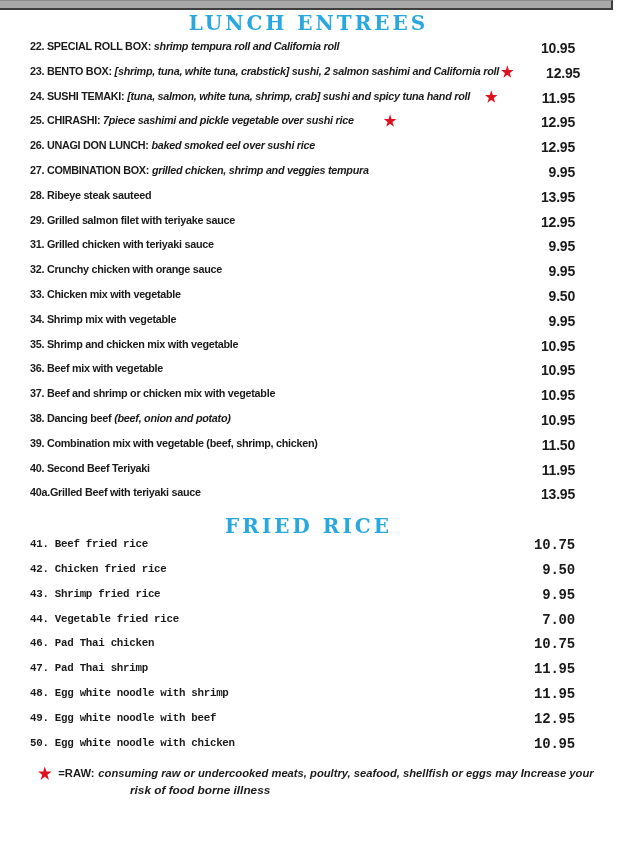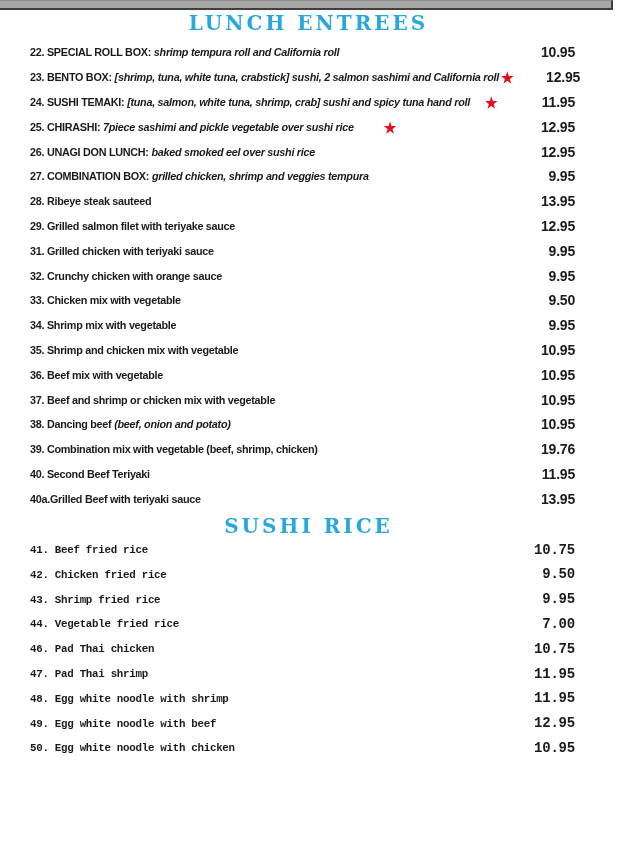--- a/index.html
+++ b/index.html
@@ -32,21 +32,21 @@
     margin:0;
   }
   #sec0-title{margin-top:2px;}
   #sec1-title{margin-top:4px;}
   .rows{margin:0 42px 0 30px;}
   #sec0-items{margin-top:6px;}
   #sec1-items{margin-top:0px;font-family:Liberation Mono, monospace;}
   .row{
     height:24.8px;
     display:flex;
-    align-items:center;
+    align-items:flex-start;
     justify-content:space-between;
   }
   .item-text{
     flex:1 1 auto;
     white-space:nowrap;
     font-size:11.5px;
     font-weight:bold;
     letter-spacing:-0.3px;
     transform:scaleX(0.94);
     transform-origin:left center;
@@ -173,35 +173,35 @@
     <span class="price">10.95</span>
   </div>
 
   <div class="row">
     <span class="item-text"><span class="item-name">38. Dancing beef</span><span class="item-desc">(beef, onion and potato)</span></span>
     <span class="price">10.95</span>
   </div>
 
   <div class="row">
     <span class="item-text"><span class="item-name">39. Combination mix with vegetable (beef, shrimp, chicken)</span></span>
-    <span class="price">19.76</span>
+    <span class="price">11.50</span>
   </div>
 
   <div class="row">
     <span class="item-text"><span class="item-name">40. Second Beef Teriyaki</span></span>
     <span class="price">11.95</span>
   </div>
 
   <div class="row">
     <span class="item-text"><span class="item-name">40a.Grilled Beef with teriyaki sauce</span></span>
     <span class="price">13.95</span>
   </div>
 </div>
 
-    <div class="section-title" id="sec1-title">SUSHI RICE</div>
+    <div class="section-title" id="sec1-title">FRIED RICE</div>
 
     <div class="rows" id="sec1-items">
   <div class="row">
     <span class="item-text"><span class="item-name">41. Beef fried rice</span></span>
     <span class="price">10.75</span>
   </div>
 
   <div class="row">
     <span class="item-text"><span class="item-name">42. Chicken fried rice</span></span>
     <span class="price">9.50</span>
@@ -237,15 +237,19 @@
     <span class="item-text"><span class="item-name">49. Egg white noodle with beef</span></span>
     <span class="price">12.95</span>
   </div>
 
   <div class="row">
     <span class="item-text"><span class="item-name">50. Egg white noodle with chicken</span></span>
     <span class="price">10.95</span>
   </div>
 </div>
 
+    <div class="footnote">
+      <span class="footnote-line1"><span class="footnote-star">★</span><span class="footnote-label">=RAW:</span><span class="footnote-text">consuming raw or undercooked meats, poultry, seafood, shellfish or eggs may Increase your</span></span>
+      <span class="footnote-line2">risk of food borne illness</span>
+    </div>
 
   </div>
 </div>
 
 </body></html>

